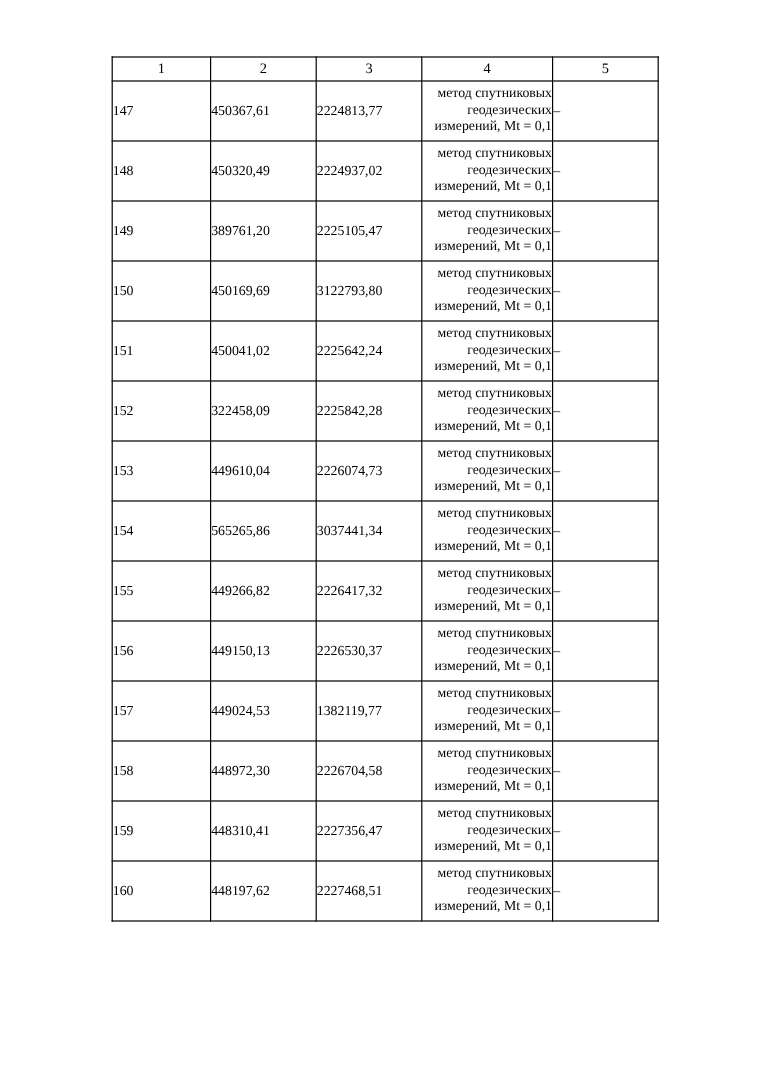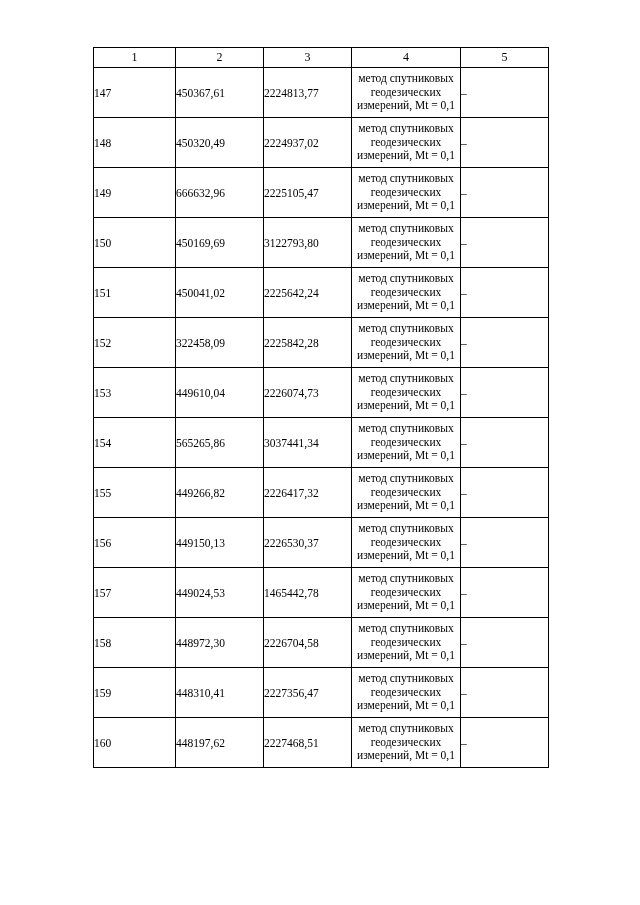--- a/index.html
+++ b/index.html
@@ -57,21 +57,21 @@
   col.c1 { width: 82px; }
   col.c2 { width: 88px; }
   col.c3 { width: 88px; }
   col.c4 { width: 109px; }
   col.c5 { width: 88px; }
 
   td.num, td.x, td.y, td.note {
     text-align: left;
   }
   td.method {
-    text-align: center;
+    text-align: right;
     padding: 2px 4px 2px 5px;
     line-height: 1.18;
     font-size: 11.5px;
     margin-left: 24px;
   }
   td.method .line {
     display: block;
     white-space: nowrap;
   }
   tbody tr {
@@ -123,21 +123,21 @@
             <td class="y">2224937,02</td>
             <td class="method">
               <span class="line">метод спутниковых</span>
               <span class="line">геодезических</span>
               <span class="line">измерений, Mt = 0,1</span>
             </td>
             <td class="note">–</td>
           </tr>
           <tr>
             <td class="num">149</td>
-            <td class="x">666632,96</td>
+            <td class="x">389761,20</td>
             <td class="y">2225105,47</td>
             <td class="method">
               <span class="line">метод спутниковых</span>
               <span class="line">геодезических</span>
               <span class="line">измерений, Mt = 0,1</span>
             </td>
             <td class="note">–</td>
           </tr>
           <tr>
             <td class="num">150</td>
@@ -212,21 +212,21 @@
             <td class="method">
               <span class="line">метод спутниковых</span>
               <span class="line">геодезических</span>
               <span class="line">измерений, Mt = 0,1</span>
             </td>
             <td class="note">–</td>
           </tr>
           <tr>
             <td class="num">157</td>
             <td class="x">449024,53</td>
-            <td class="y">1465442,78</td>
+            <td class="y">1382119,77</td>
             <td class="method">
               <span class="line">метод спутниковых</span>
               <span class="line">геодезических</span>
               <span class="line">измерений, Mt = 0,1</span>
             </td>
             <td class="note">–</td>
           </tr>
           <tr>
             <td class="num">158</td>
             <td class="x">448972,30</td>

